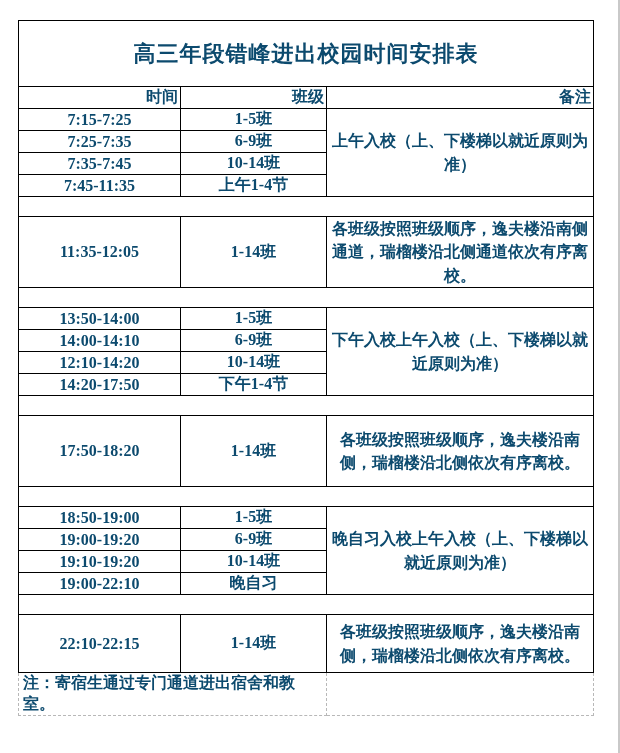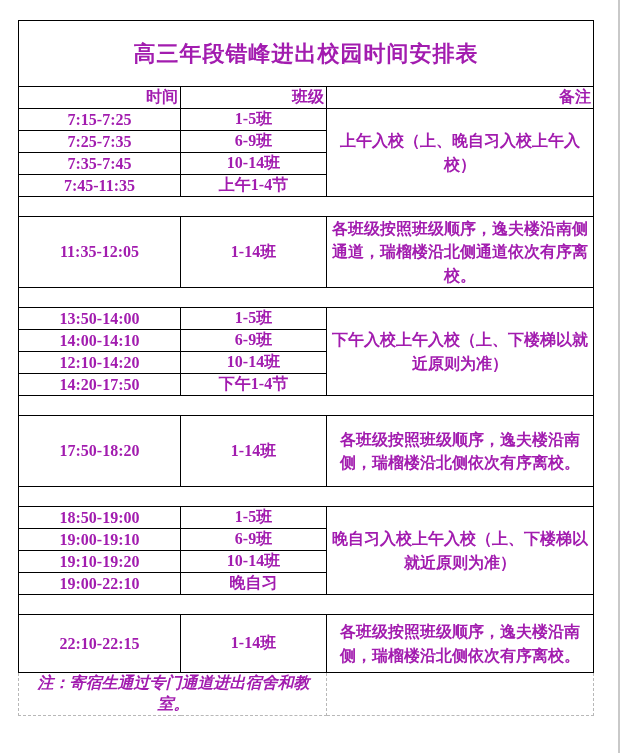--- a/index.html
+++ b/index.html
@@ -3,21 +3,21 @@
 <meta charset="utf-8">
 <style>
   html,body { margin:0; padding:0; background:#ffffff; }
   .page {
     position:relative;
     width:620px; height:753px;
     background:#ffffff;
     border-right:2px solid #c9c9c9;
     box-sizing:border-box;
     font-family:"Liberation Sans","DejaVu Sans",sans-serif;
-    color:#a21caf;
+    color:#0c4a6e;
   }
   table.sched {
     position:absolute; left:18px; top:20px;
     width:575px;
     border-collapse:collapse;
     table-layout:fixed;
   }
   table.sched td, table.sched th {
     border:1px solid #000;
     padding:0 2px;
@@ -50,25 +50,24 @@
   td.remark-left {
     text-align:left;
     line-height:1.45;
     padding:1px 3px;
     font-family:"Liberation Sans","DejaVu Sans",sans-serif;
   }
   tr.big-row-tall td { height:71px;margin-left:20px; }
   tr.big-row-short td { height:58px; }
   tr.note-row td {
     height:35px;
-    text-align:center;
+    text-align:left;
     padding-left:4px;
     border:1px dashed #b8b8b8;
     border-top:1px solid #000;
-    font-style:italic;
   }
 </style>
 </head>
 <body>
 
 <div class="page">
   <table class="sched">
     <colgroup>
       <col style="width:162px">
       <col style="width:146px">
@@ -82,21 +81,21 @@
 
     <tr class="head-row">
       <td>时间</td>
       <td>班级</td>
       <td>备注</td>
     </tr>
 
     <tr>
       <td class="t-cell">7:15-7:25</td>
       <td class="c-cell">1-5班</td>
-      <td class="remark-center" rowspan="4">上午入校（上、晚自习入校上午入校）</td>
+      <td class="remark-center" rowspan="4">上午入校（上、下楼梯以就近原则为准）</td>
     </tr>
     <tr>
       <td class="t-cell">7:25-7:35</td>
       <td class="c-cell">6-9班</td>
     </tr>
     <tr>
       <td class="t-cell">7:35-7:45</td>
       <td class="c-cell">10-14班</td>
     </tr>
     <tr>
@@ -149,21 +148,21 @@
     <tr class="spacer-row">
           <td colspan="3"></td>
         </tr>
 
     <tr>
       <td class="t-cell">18:50-19:00</td>
       <td class="c-cell">1-5班</td>
       <td class="remark-center" rowspan="4">晚自习入校上午入校（上、下楼梯以就近原则为准）</td>
     </tr>
     <tr>
-      <td class="t-cell">19:00-19:10</td>
+      <td class="t-cell">19:00-19:20</td>
       <td class="c-cell">6-9班</td>
     </tr>
     <tr>
       <td class="t-cell">19:10-19:20</td>
       <td class="c-cell">10-14班</td>
     </tr>
     <tr>
       <td class="t-cell">19:00-22:10</td>
       <td class="c-cell">晚自习</td>
     </tr>

